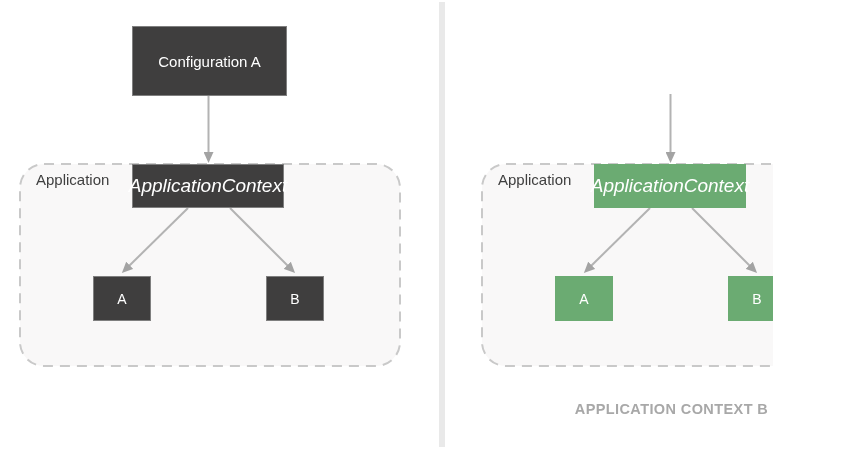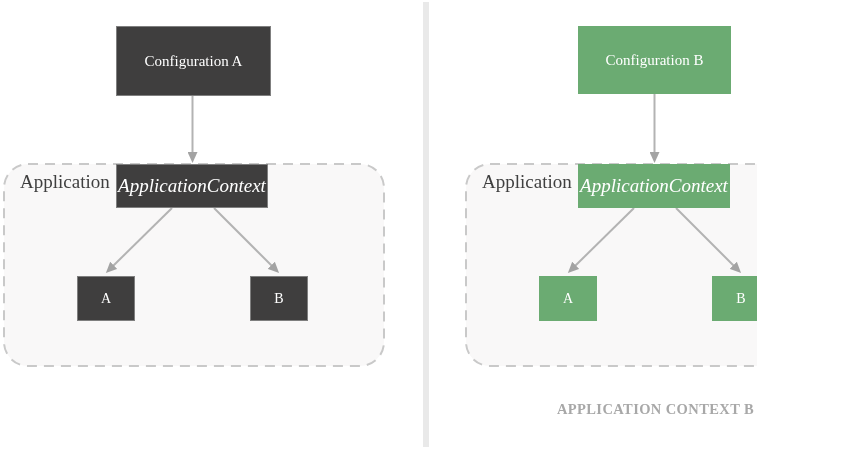--- a/index.html
+++ b/index.html
@@ -1,35 +1,36 @@
 <!DOCTYPE html>
 <html><head>
 <meta charset="utf-8">
 <style>
   html,body{margin:0;padding:0;background:#ffffff;}
   .page{
     position:relative;width:757px;height:450px;background:#ffffff;overflow:hidden;
-    font-family:Liberation Serif, serif;
+    font-family:Liberation Sans, sans-serif;
+    margin-left:16px;
   }
   .divider{
     position:absolute;left:423px;top:2px;width:6px;height:445px;background:#e9e9e9;
   }
   .panel{position:absolute;top:0;width:387px;height:450px;}
   .panel-a{left:0;}
   .panel-b{left:462px;}
   .arrows{position:absolute;left:0;top:0;width:387px;height:450px;pointer-events:none;}
   .config-box{
     position:absolute;left:116px;top:26px;width:153px;height:68px;
     background:var(--accent);color:#ffffff;font-size:15px;
     display:flex;align-items:center;justify-content:center;
   }
   .dark .config-box,.dark .context-box,.dark .bean{border:1px solid #7f7f7f;}
   .green .config-box,.green .context-box,.green .bean{border:none;}
   .boundary-label{
-    position:absolute;left:20px;top:171px;font-size:19px;color:#3f3f3f;
+    position:absolute;left:20px;top:171px;font-size:15px;color:#3f3f3f;
   }
   .context-box{
     position:absolute;left:116px;top:164px;width:152px;height:44px;
     background:var(--accent);color:#ffffff;font-size:19px;font-style:italic;
     display:flex;align-items:center;justify-content:center;box-sizing:border-box;
   }
   .bean{
     position:absolute;top:276px;width:58px;height:45px;
     background:var(--accent);color:#ffffff;font-size:14px;
     display:flex;align-items:center;justify-content:center;box-sizing:border-box;
@@ -86,23 +87,20 @@
         <marker id="ah-b" markerUnits="userSpaceOnUse" markerWidth="12" markerHeight="10" refX="1" refY="5" orient="auto">
           <polygon points="0 0, 11 5, 0 10" fill="#a3a3a3"></polygon>
         </marker>
       </defs>
       <rect x="4" y="164" width="380" height="202" rx="24" ry="24" fill="#f9f8f8" stroke="#c9c9c9" stroke-width="2" stroke-dasharray="10 7"></rect>
       <line x1="192.5" y1="94" x2="192.5" y2="153" stroke="#b3b3b3" stroke-width="2" marker-end="url(#ah-b)"></line>
       <line x1="172" y1="208" x2="113" y2="266" stroke="#b3b3b3" stroke-width="2" marker-end="url(#ah-b)"></line>
       <line x1="214" y1="208" x2="272" y2="266" stroke="#b3b3b3" stroke-width="2" marker-end="url(#ah-b)"></line>
     </svg>
 
-    <div class="config-box">
-      <span>Configuration B</span>
-    </div>
 
     <span class="boundary-label">Application</span>
 
     <div class="context-box">
       <span>ApplicationContext</span>
     </div>
 
     <div class="bean bean-a">
       <span>A</span>
     </div>

